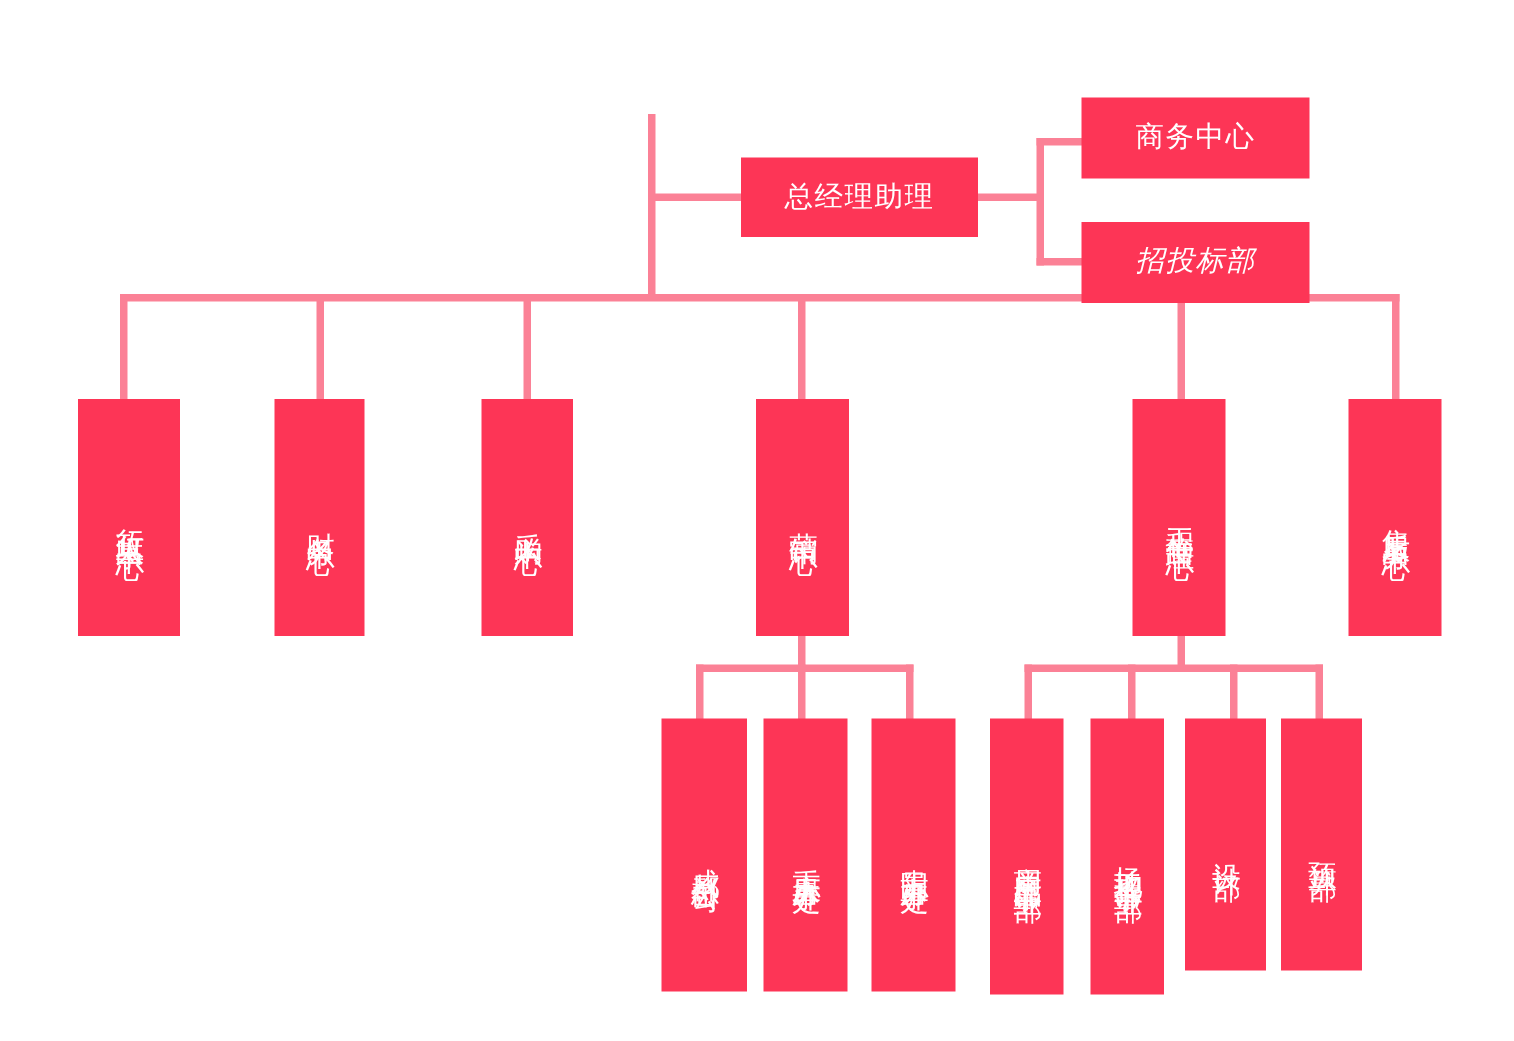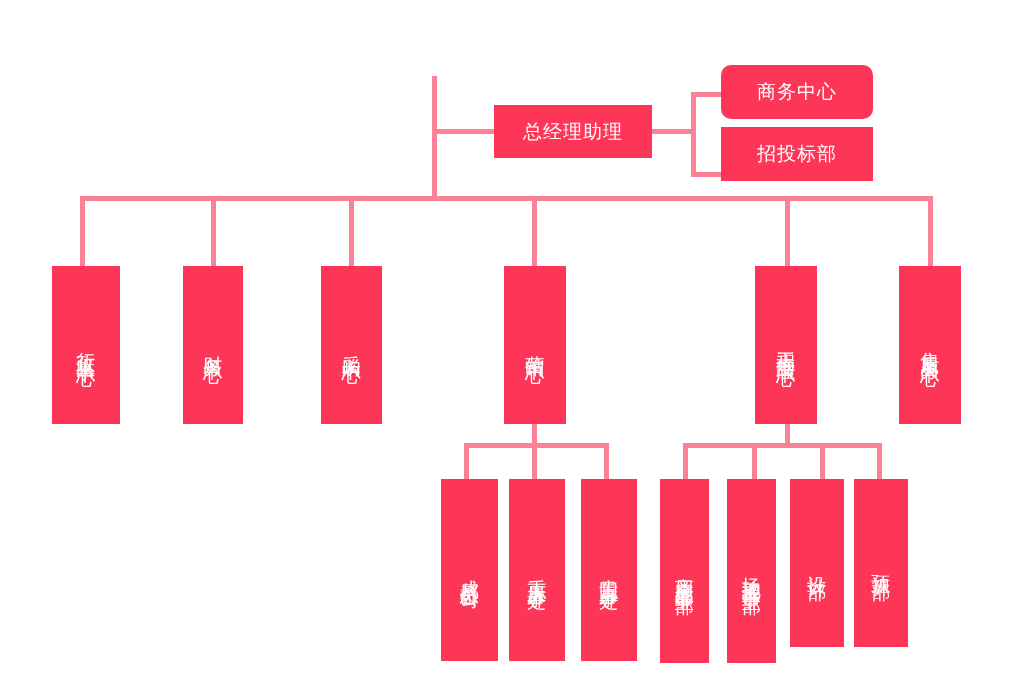--- a/index.html
+++ b/index.html
@@ -85,23 +85,23 @@
   <div class="line" style="left:785px; top:424px; width:5px; height:24px;"></div>
   <div class="line" style="left:683px; top:443px; width:199px; height:5px;"></div>
   <div class="line" style="left:683px; top:443px; width:5px; height:38px;"></div>
   <div class="line" style="left:752px; top:443px; width:5px; height:38px;"></div>
   <div class="line" style="left:820px; top:443px; width:5px; height:38px;"></div>
   <div class="line" style="left:877px; top:443px; width:5px; height:38px;"></div>
 
 
   <div class="node horiz" style="left:494px; top:105px; width:158px; height:53px;">总经理助理</div>
 
-  <div class="node horiz" style="left:721px; top:65px; width:152px; height:54px;border-radius:10px;">商务中心</div>
+  <div class="node horiz" style="left:721px; top:65px; width:152px; height:54px;">商务中心</div>
 
-  <div class="node horiz" style="left:721px; top:127px; width:152px; height:54px;">招投标部</div>
+  <div class="node horiz" style="left:721px; top:148px; width:152px; height:54px;font-style:italic;">招投标部</div>
 
   <div class="node vert" style="left:52px; top:266px; width:68px; height:158px;">行政人事中心</div>
 
   <div class="node vert" style="left:183px; top:266px; width:60px; height:158px;">财务中心</div>
 
   <div class="node vert" style="left:321px; top:266px; width:61px; height:158px;">采购中心</div>
 
   <div class="node vert" style="left:504px; top:266px; width:62px; height:158px;">营销中心</div>
 
   <div class="node vert" style="left:755px; top:266px; width:62px; height:158px;">工程管理中心</div>

